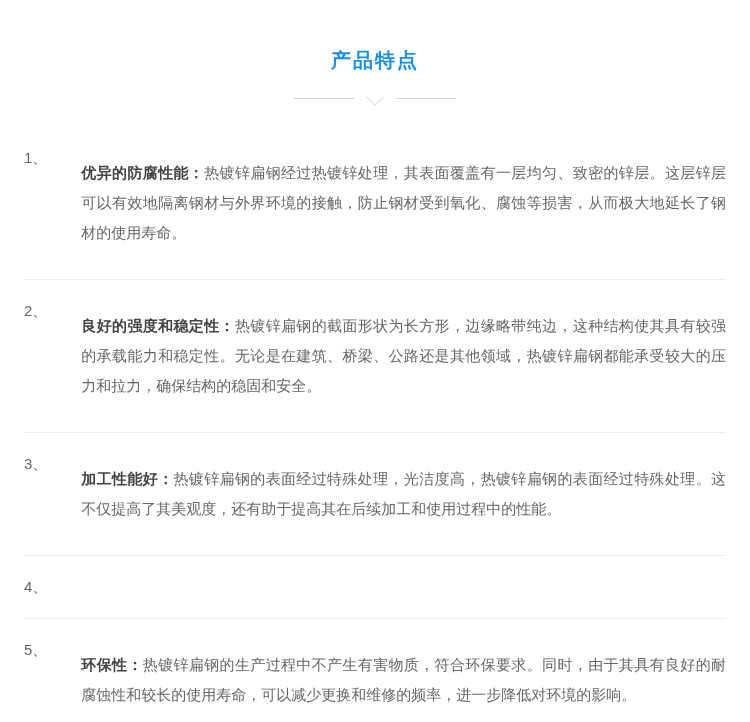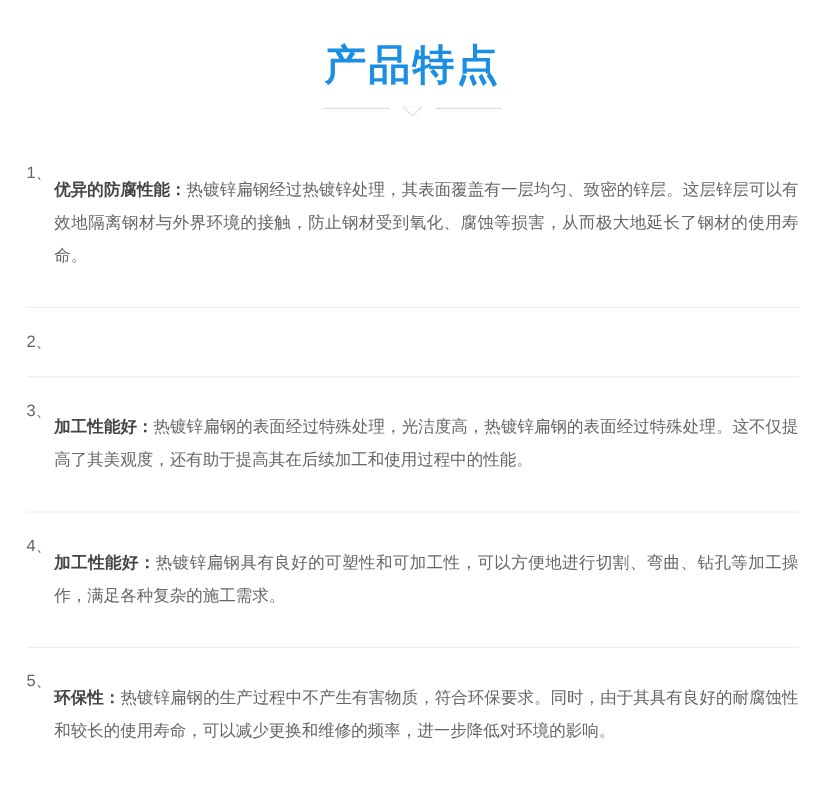--- a/index.html
+++ b/index.html
@@ -18,21 +18,21 @@
     width: 750px;
     box-sizing: border-box;
     padding: 0 16px;
   }
   .title-block {
     text-align: center;
     padding-top: 40px;
   }
   .page-title {
     color: #1a8fe3;
-    font-size: 38px;
+    font-size: 20px;
     font-weight: bold;
     letter-spacing: 2px;
     line-height: 40px;
     margin: 0;
   }
   .divider {
     display: flex;
     align-items: center;
     justify-content: center;
     margin-top: 14px;
@@ -82,20 +82,21 @@
     line-height: 30px;
     color: #666666;
     padding-right: 2px;
   }
   .item-body {
     flex: 1 1 auto;
     font-size: 15px;
     line-height: 30px;
     color: #666666;
     text-align: justify;
+    margin-left: 32px;
   }
   .item-label {
     color: #444444;
     font-weight: bold;
   }
 </style>
 </head>
 <body>
 
 <div class="page">
@@ -113,30 +114,30 @@
 
   <div class="list">
 
     <div class="item">
       <span class="item-index">1、</span>
       <p class="item-body"><span class="item-label">优异的防腐性能：</span><span>热镀锌扁钢经过热镀锌处理，其表面覆盖有一层均匀、致密的锌层。这层锌层可以有效地隔离钢材与外界环境的接触，防止钢材受到氧化、腐蚀等损害，从而极大地延长了钢材的使用寿命。</span></p>
     </div>
 
     <div class="item">
       <span class="item-index">2、</span>
+      <p class="item-body"><span class="item-label">良好的强度和稳定性：</span><span>热镀锌扁钢的截面形状为长方形，边缘略带纯边，这种结构使其具有较强的承载能力和稳定性。无论是在建筑、桥梁、公路还是其他领域，热镀锌扁钢都能承受较大的压力和拉力，确保结构的稳固和安全。</span></p>
     </div>
 
     <div class="item">
       <span class="item-index">3、</span>
       <p class="item-body"><span class="item-label">加工性能好：</span><span>热镀锌扁钢的表面经过特殊处理，光洁度高，热镀锌扁钢的表面经过特殊处理。这不仅提高了其美观度，还有助于提高其在后续加工和使用过程中的性能。</span></p>
     </div>
 
     <div class="item">
       <span class="item-index">4、</span>
-      <p class="item-body"><span class="item-label">加工性能好：</span><span>热镀锌扁钢具有良好的可塑性和可加工性，可以方便地进行切割、弯曲、钻孔等加工操作，满足各种复杂的施工需求。</span></p>
     </div>
 
     <div class="item">
       <span class="item-index">5、</span>
       <p class="item-body"><span class="item-label">环保性：</span><span>热镀锌扁钢的生产过程中不产生有害物质，符合环保要求。同时，由于其具有良好的耐腐蚀性和较长的使用寿命，可以减少更换和维修的频率，进一步降低对环境的影响。</span></p>
     </div>
 
   </div>
 </div>
 

